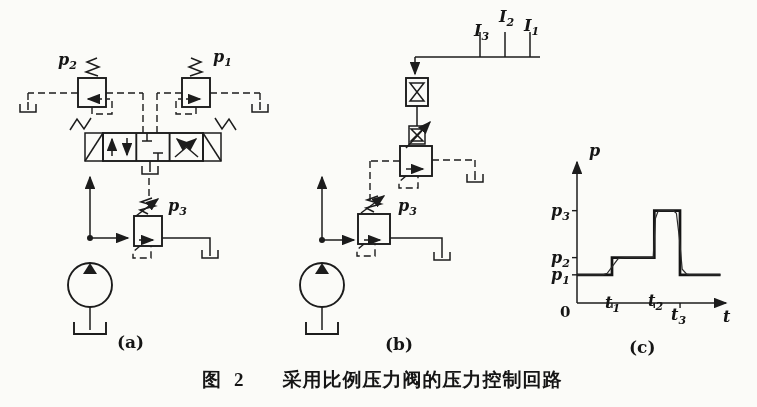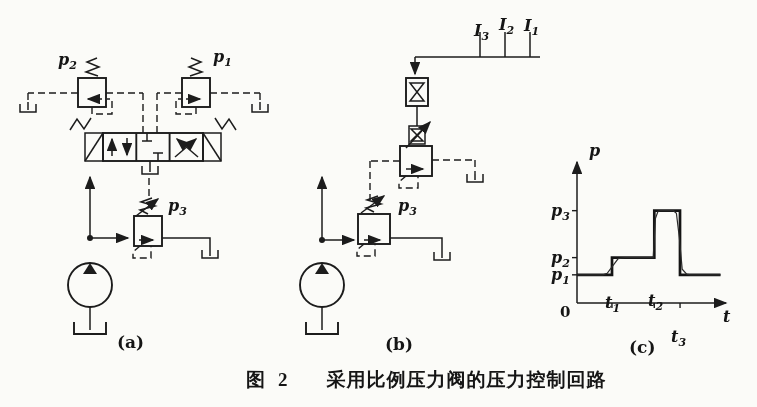--- a/index.html
+++ b/index.html
@@ -10,21 +10,21 @@
   .st{stroke:#1c1c1c;stroke-width:1.5;fill:none;}
   .st2{stroke:#1c1c1c;stroke-width:1.9;fill:none;}
   .dash{stroke:#1c1c1c;stroke-width:1.4;fill:none;stroke-dasharray:7 4;}
   .fill{fill:#1c1c1c;stroke:none;}
   .lbl{position:absolute;font:italic 700 16px "DejaVu Serif",serif;white-space:nowrap;}
   .lbl sub{font-size:11px;}
   .panel-lbl{position:absolute;font:700 17px "DejaVu Serif",serif;}
   .axis-lbl{position:absolute;font:italic 700 16px "DejaVu Serif",serif;}
   .zero-lbl{position:absolute;font:700 15px "DejaVu Serif",serif;}
   .caption{position:absolute;left:202px;top:367px;font:700 19px "Liberation Serif",serif;
-           letter-spacing:1px;white-space:nowrap;margin-left:44px;}
+           letter-spacing:1px;white-space:nowrap;}
   .caption .num{margin:0 38px 0 12px;}
   #tick-marks line{stroke:#1c1c1c;stroke-width:1.4;}
   #series-ideal{stroke:#141414;stroke-width:2.7;fill:none;}
   #series-actual{stroke:#2a2a2a;stroke-width:1.2;fill:none;}
 </style>
 </head>
 <body>
 
 <div class="page">
 
@@ -219,36 +219,36 @@
     <polyline id="series-ideal" points="32.0,134.8 67.0,134.8 67.0,117.6 109.3,117.6 109.3,70.7 135.0,70.7 135.0,134.8 175.5,134.8"></polyline>
     <polyline id="series-actual" points="32.0,134.8 57.8,134.8 62.2,133.3 73.2,118.6 79.8,117.6 108.2,117.6 110.4,78.5 113.0,71.3 115.5,70.7 128.4,70.7 131.4,73.2 134.3,97.3 137.2,129.2 141.7,134.2 145.3,134.8 175.5,134.8"></polyline>
   </svg>
 
   <span class="lbl" style="left:58px;top:50px"><i>p</i><sub>2</sub></span>
   <span class="lbl" style="left:213px;top:47px"><i>p</i><sub>1</sub></span>
   <span class="lbl" style="left:168px;top:196px"><i>p</i><sub>3</sub></span>
   <span class="lbl" style="left:398px;top:196px"><i>p</i><sub>3</sub></span>
 
   <span class="lbl" style="left:474px;top:21px"><i>I</i><sub>3</sub></span>
-  <span class="lbl" style="left:499px;top:15px"><i>I</i><sub>2</sub></span>
+  <span class="lbl" style="left:499px;top:7px"><i>I</i><sub>2</sub></span>
   <span class="lbl" style="left:524px;top:16px"><i>I</i><sub>1</sub></span>
 
   <span class="panel-lbl" style="left:117px;top:332px">(a)</span>
   <span class="panel-lbl" style="left:385px;top:334px">(b)</span>
   <span class="panel-lbl" style="left:629px;top:337px">(c)</span>
 
   <span class="axis-lbl" style="left:589px;top:141px">p</span>
   <span class="axis-lbl" style="left:723px;top:307px">t</span>
   <span class="zero-lbl" style="left:560px;top:303px">0</span>
 
   <span class="lbl" style="left:551px;top:201px"><i>p</i><sub>3</sub></span>
   <span class="lbl" style="left:551px;top:248px"><i>p</i><sub>2</sub></span>
   <span class="lbl" style="left:551px;top:265px"><i>p</i><sub>1</sub></span>
 
   <span class="lbl" style="left:605px;top:293px"><i>t</i><sub>1</sub></span>
   <span class="lbl" style="left:648px;top:291px"><i>t</i><sub>2</sub></span>
-  <span class="lbl" style="left:671px;top:327px"><i>t</i><sub>3</sub></span>
+  <span class="lbl" style="left:671px;top:305px"><i>t</i><sub>3</sub></span>
 
   <div class="caption">
     <span>图</span><span class="num">2</span><span>采用比例压力阀的压力控制回路</span>
   </div>
 
 </div>
 
 </body></html>

